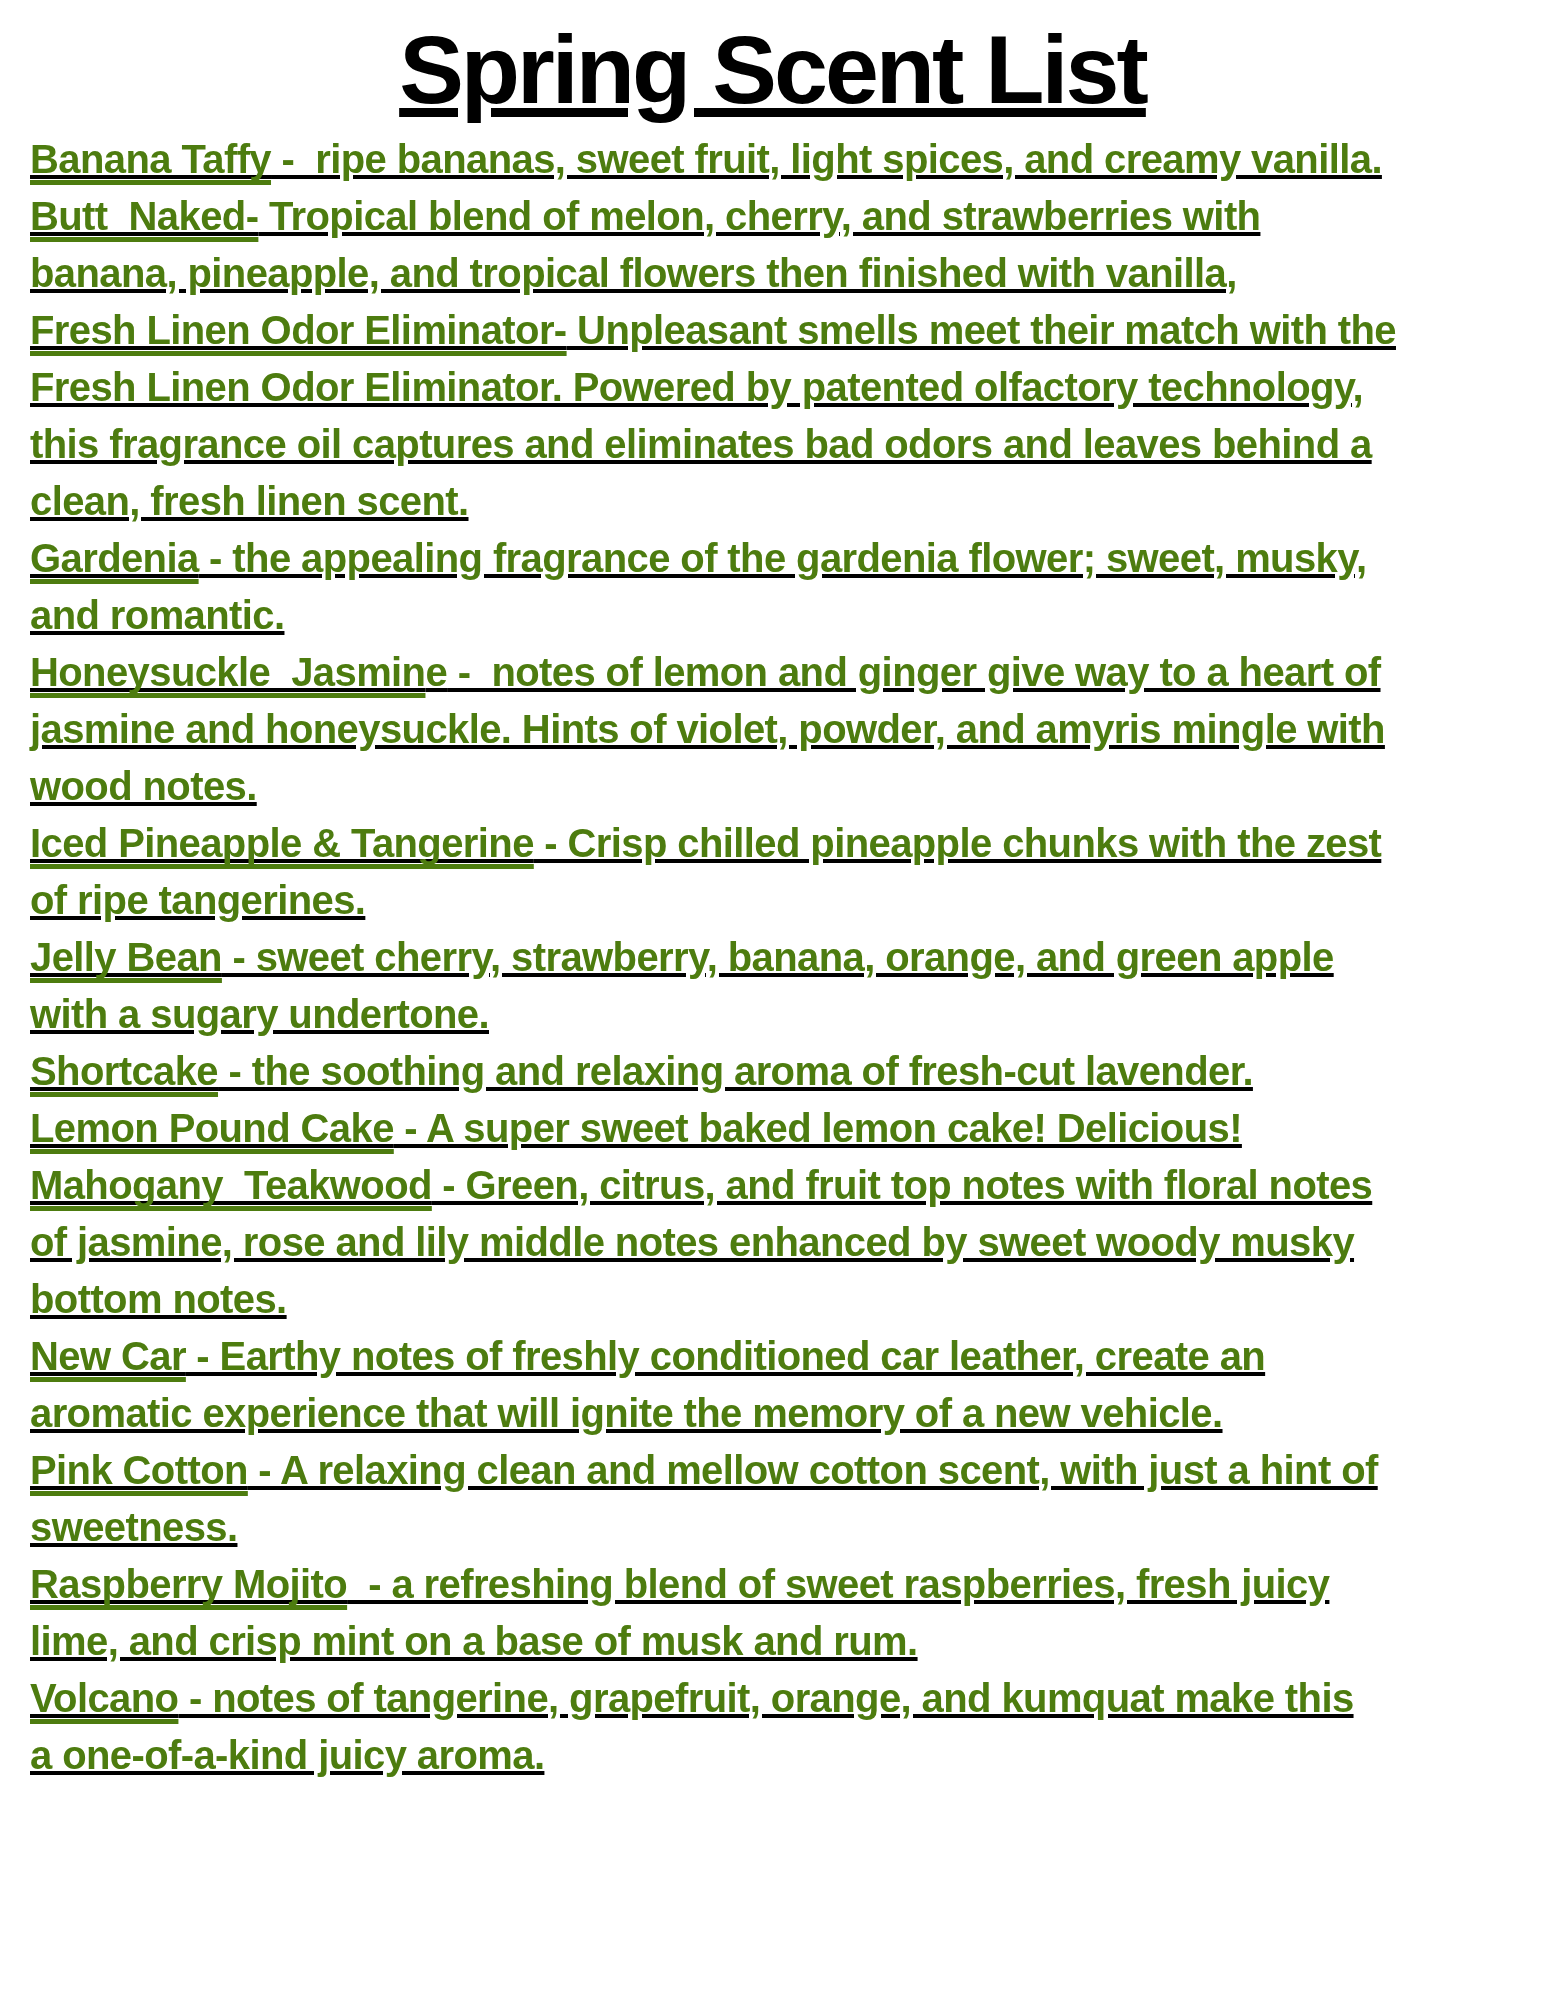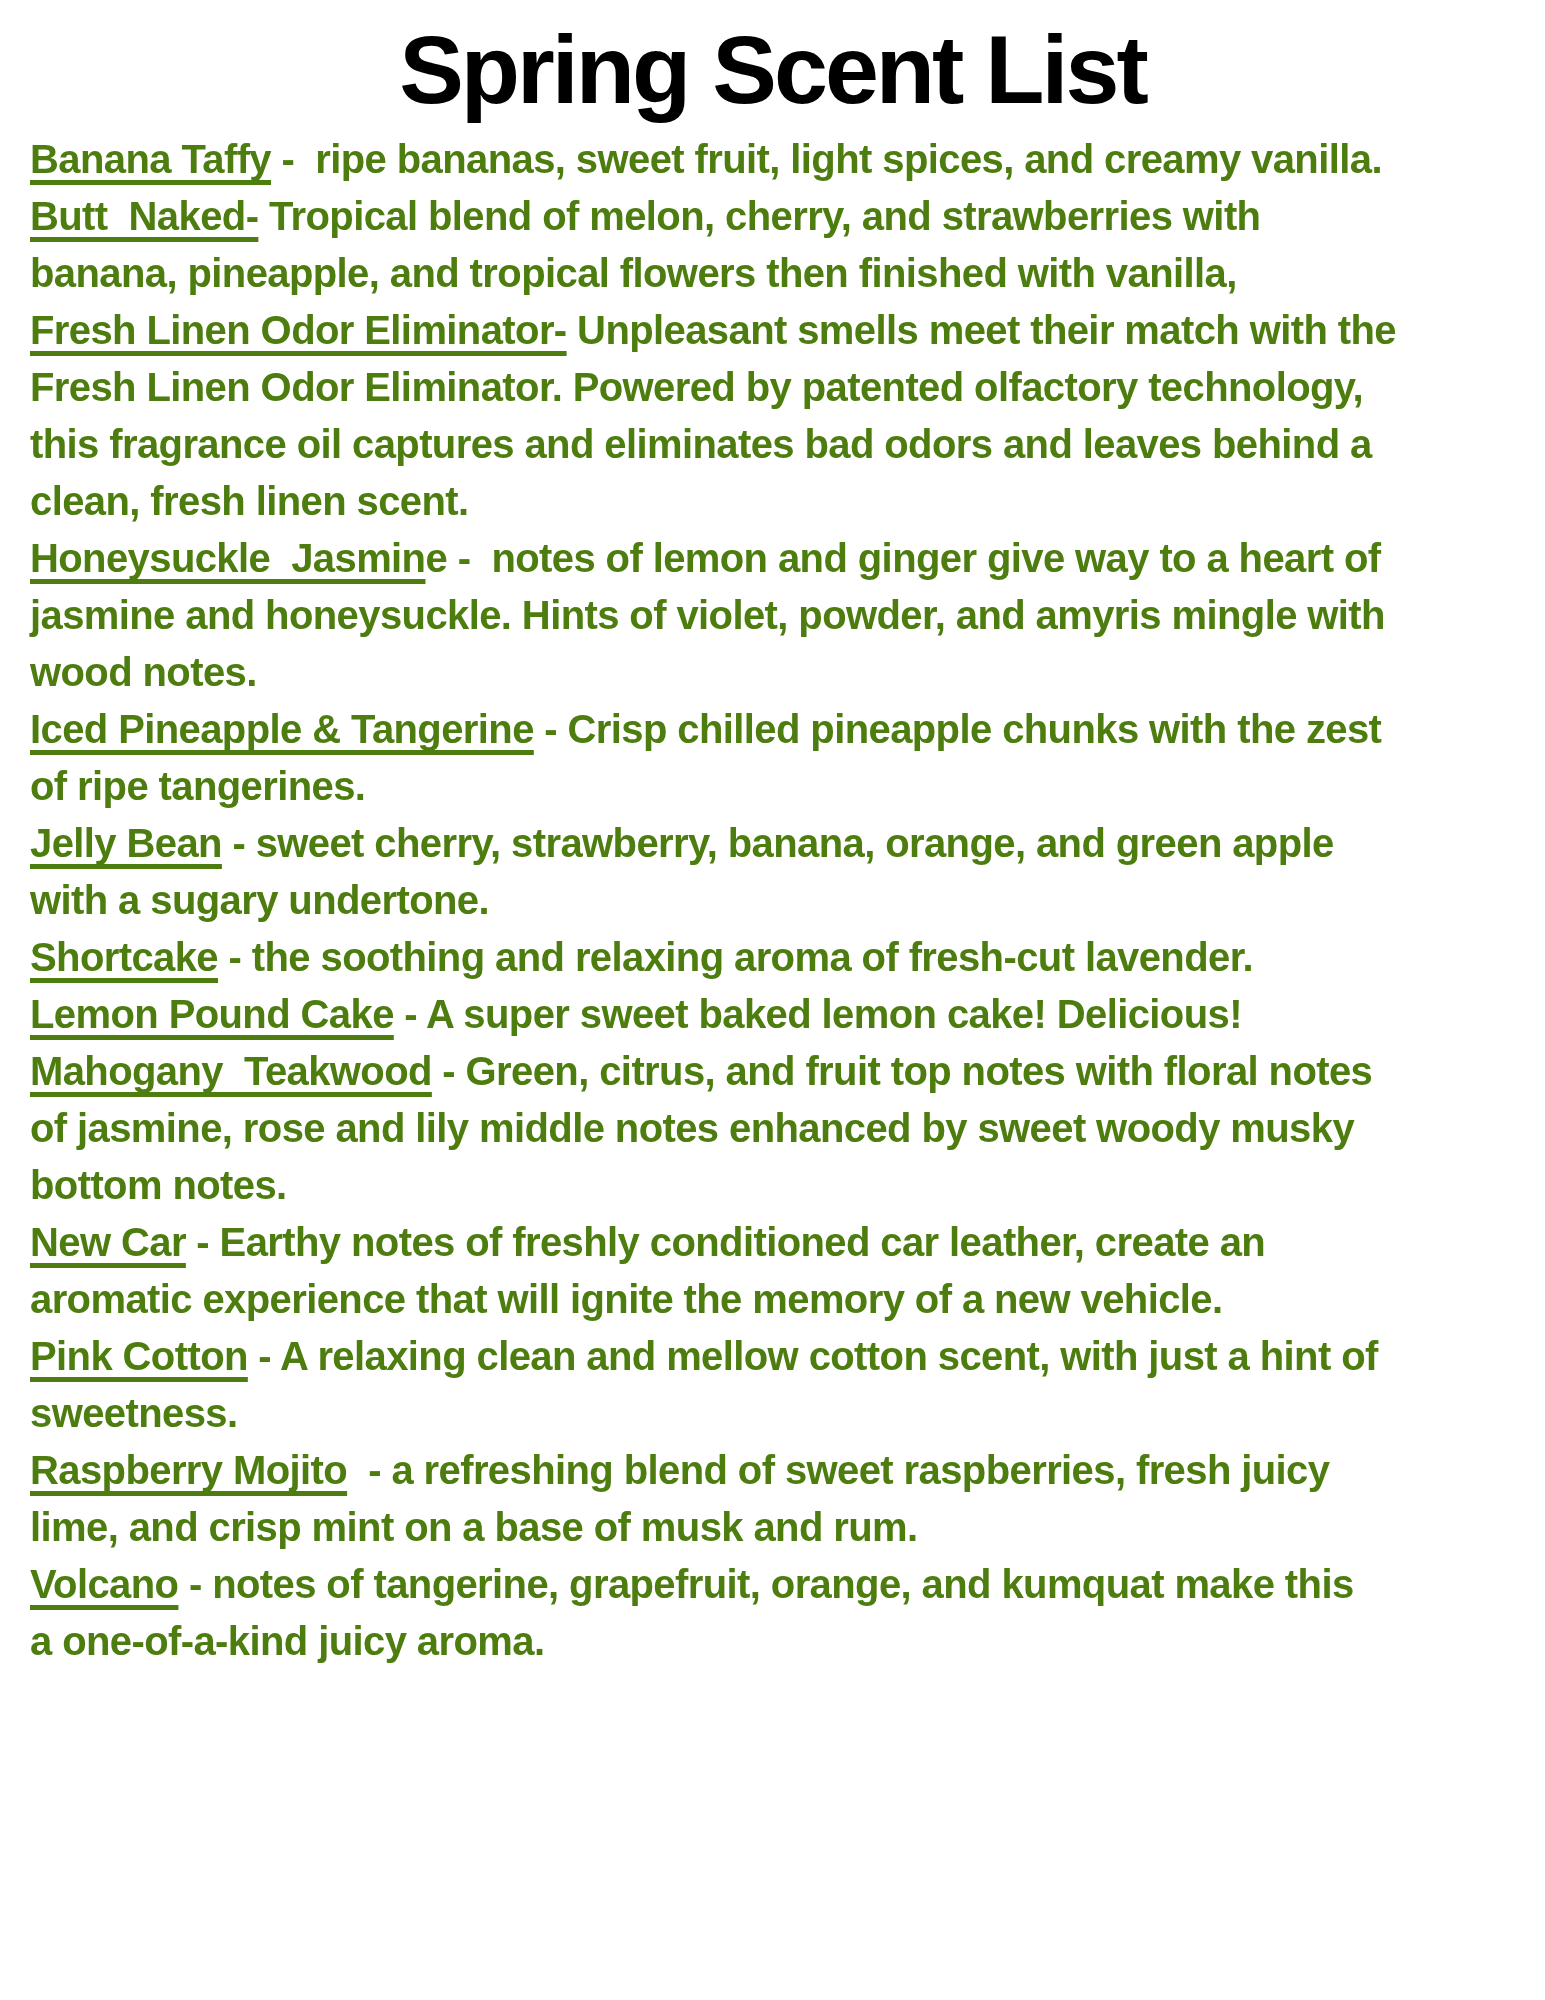--- a/index.html
+++ b/index.html
@@ -11,20 +11,21 @@
   }
   .page {
     position: relative;
     width: 1545px;
     height: 1880px;
     box-sizing: border-box;
     background: #ffffff;
     color: #000000;
     padding: 16px 30px 0 30px;
     overflow: hidden;
+    text-decoration: underline;
   }
   h1.doc-title {
     margin: 0 0 6px 0;
     text-align: center;
     font-size: 97px;
     line-height: 1.12;
     font-weight: 800;
     letter-spacing: -3px;
     color: #000000;
     white-space: nowrap;
@@ -53,20 +54,22 @@
 <div class="page">
   <h1 class="doc-title">Spring Scent List</h1>
   <div class="scent-list">
       <p class="scent"><span class="nm">Banana Taffy</span><span> -  ripe bananas, sweet fruit, light spices, and creamy vanilla.</span></p>
       <p class="scent"><span class="nm">Butt  Naked-</span><span> Tropical blend of melon, cherry, and strawberries with
 banana, pineapple, and tropical flowers then finished with vanilla,</span></p>
       <p class="scent"><span class="nm">Fresh Linen Odor Eliminator-</span><span> Unpleasant smells meet their match with the
 Fresh Linen Odor Eliminator. Powered by patented olfactory technology,
 this fragrance oil captures and eliminates bad odors and leaves behind a
 clean, fresh linen scent.</span></p>
+      <p class="scent"><span class="nm">Gardenia</span><span> - the appealing fragrance of the gardenia flower; sweet, musky,
+and romantic.</span></p>
       <p class="scent"><span class="nm">Honeysuckle  Jasmin</span><span>e</span><span> -  notes of lemon and ginger give way to a heart of
 jasmine and honeysuckle. Hints of violet, powder, and amyris mingle with
 wood notes.</span></p>
       <p class="scent"><span class="nm">Iced Pineapple &amp; Tangerine</span><span> - Crisp chilled pineapple chunks with the zest
 of ripe tangerines.</span></p>
       <p class="scent"><span class="nm">Jelly Bean</span><span> - sweet cherry, strawberry, banana, orange, and green apple
 with a sugary undertone.</span></p>
       <p class="scent"><span class="nm">Shortcake</span><span> - the soothing and relaxing aroma of fresh-cut lavender.</span></p>
       <p class="scent"><span class="nm">Lemon Pound Cake</span><span> - A super sweet baked lemon cake! Delicious!</span></p>
       <p class="scent"><span class="nm">Mahogany  Teakwood</span><span> - Green, citrus, and fruit top notes with floral notes

